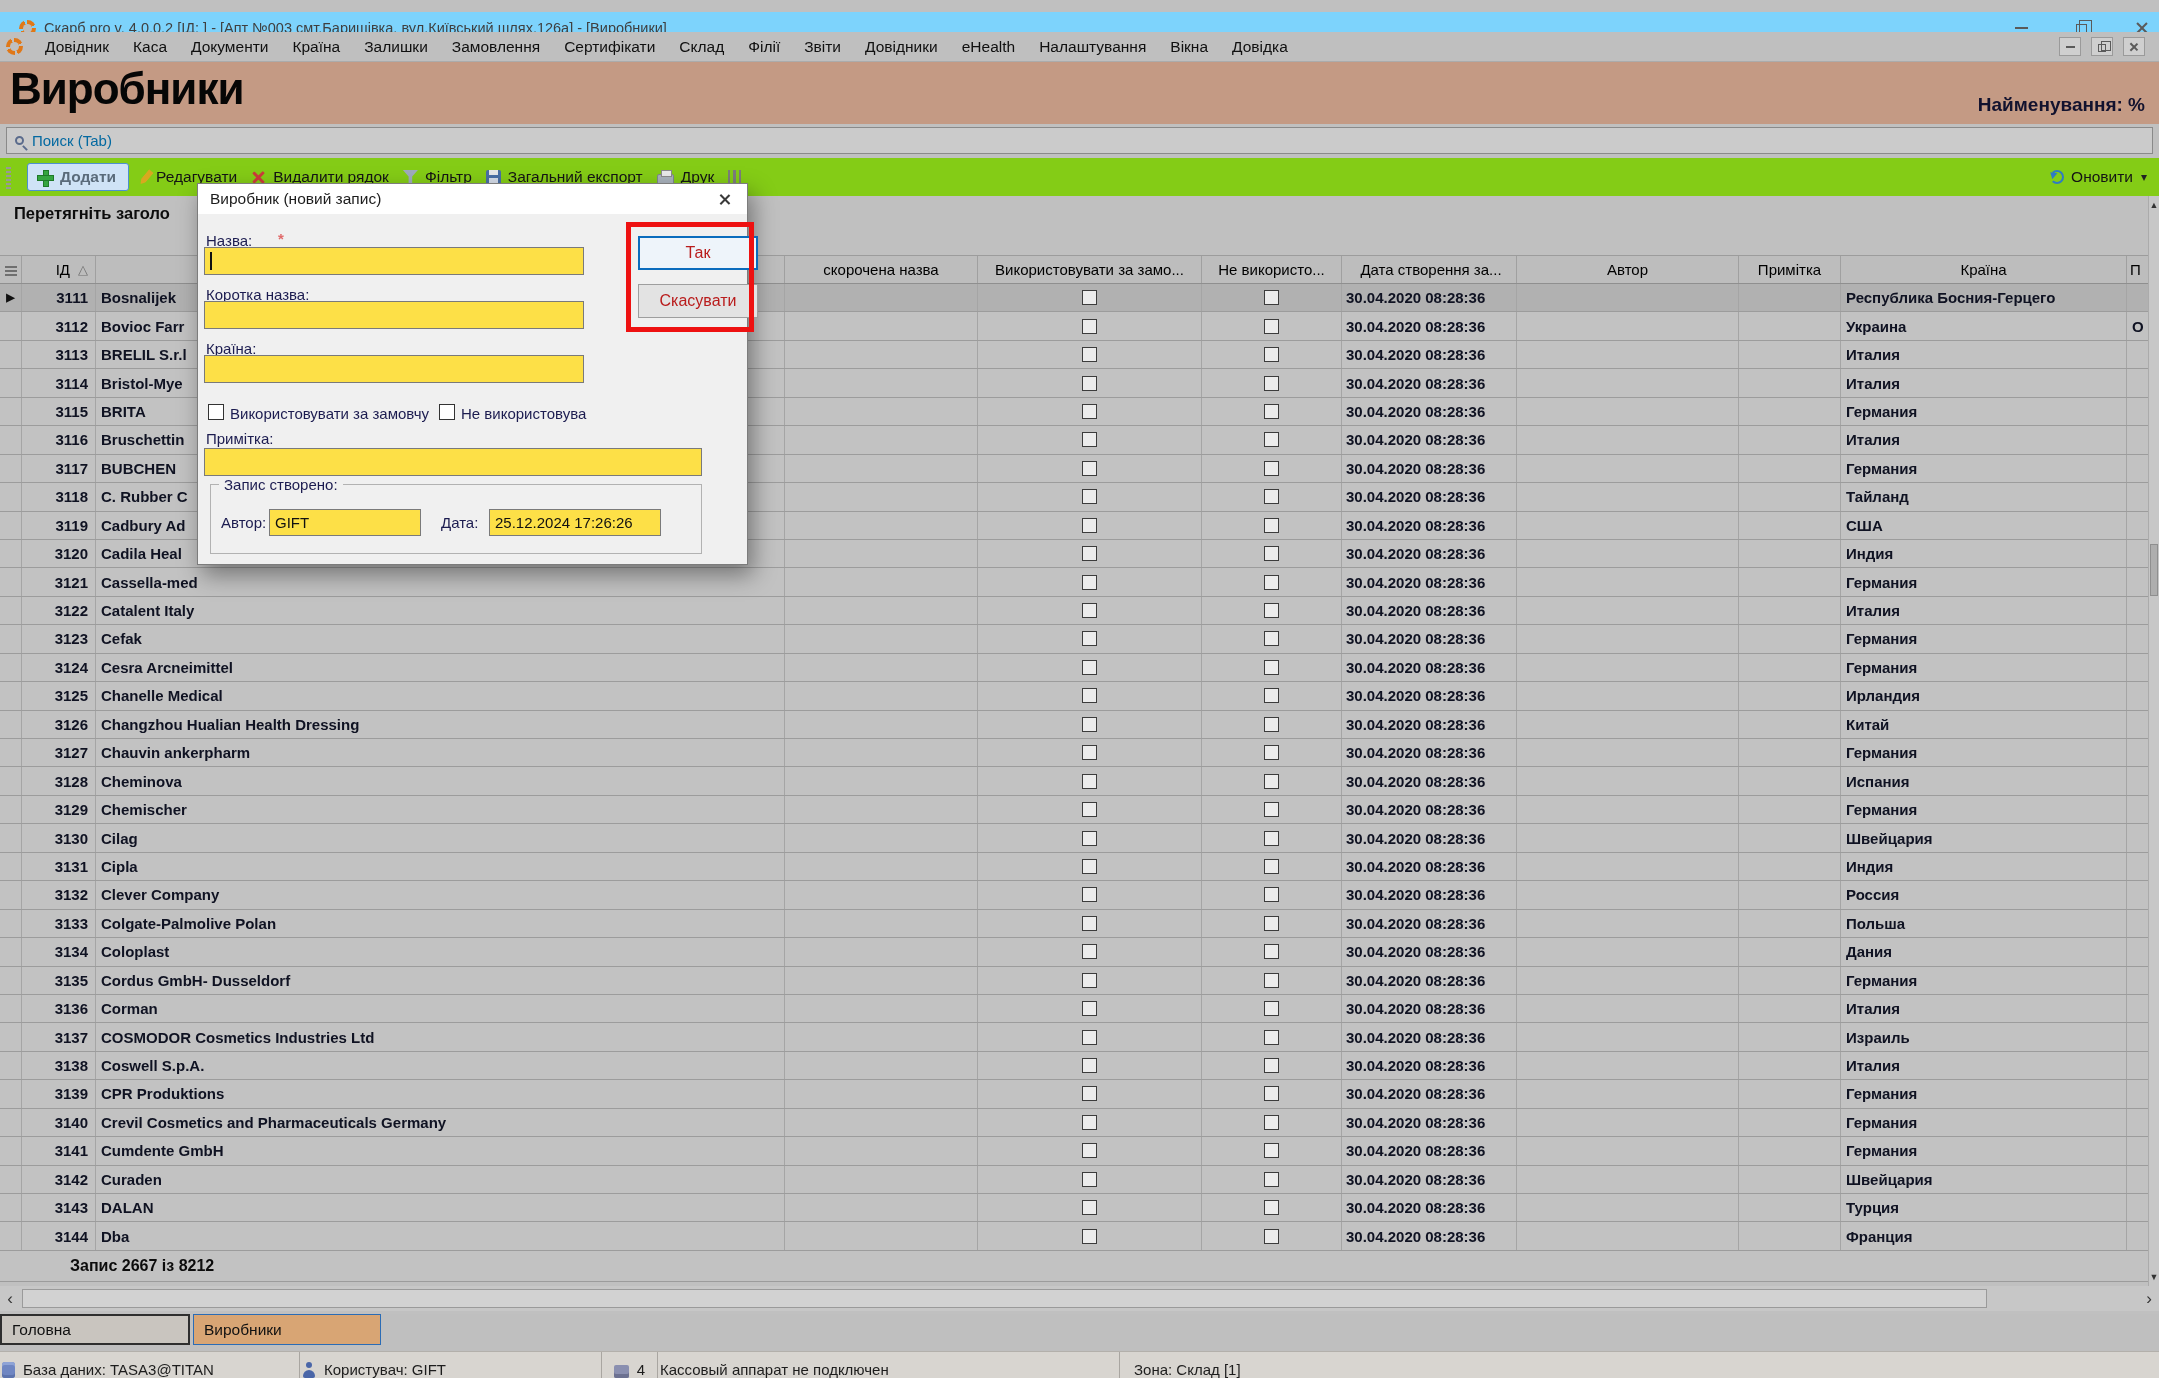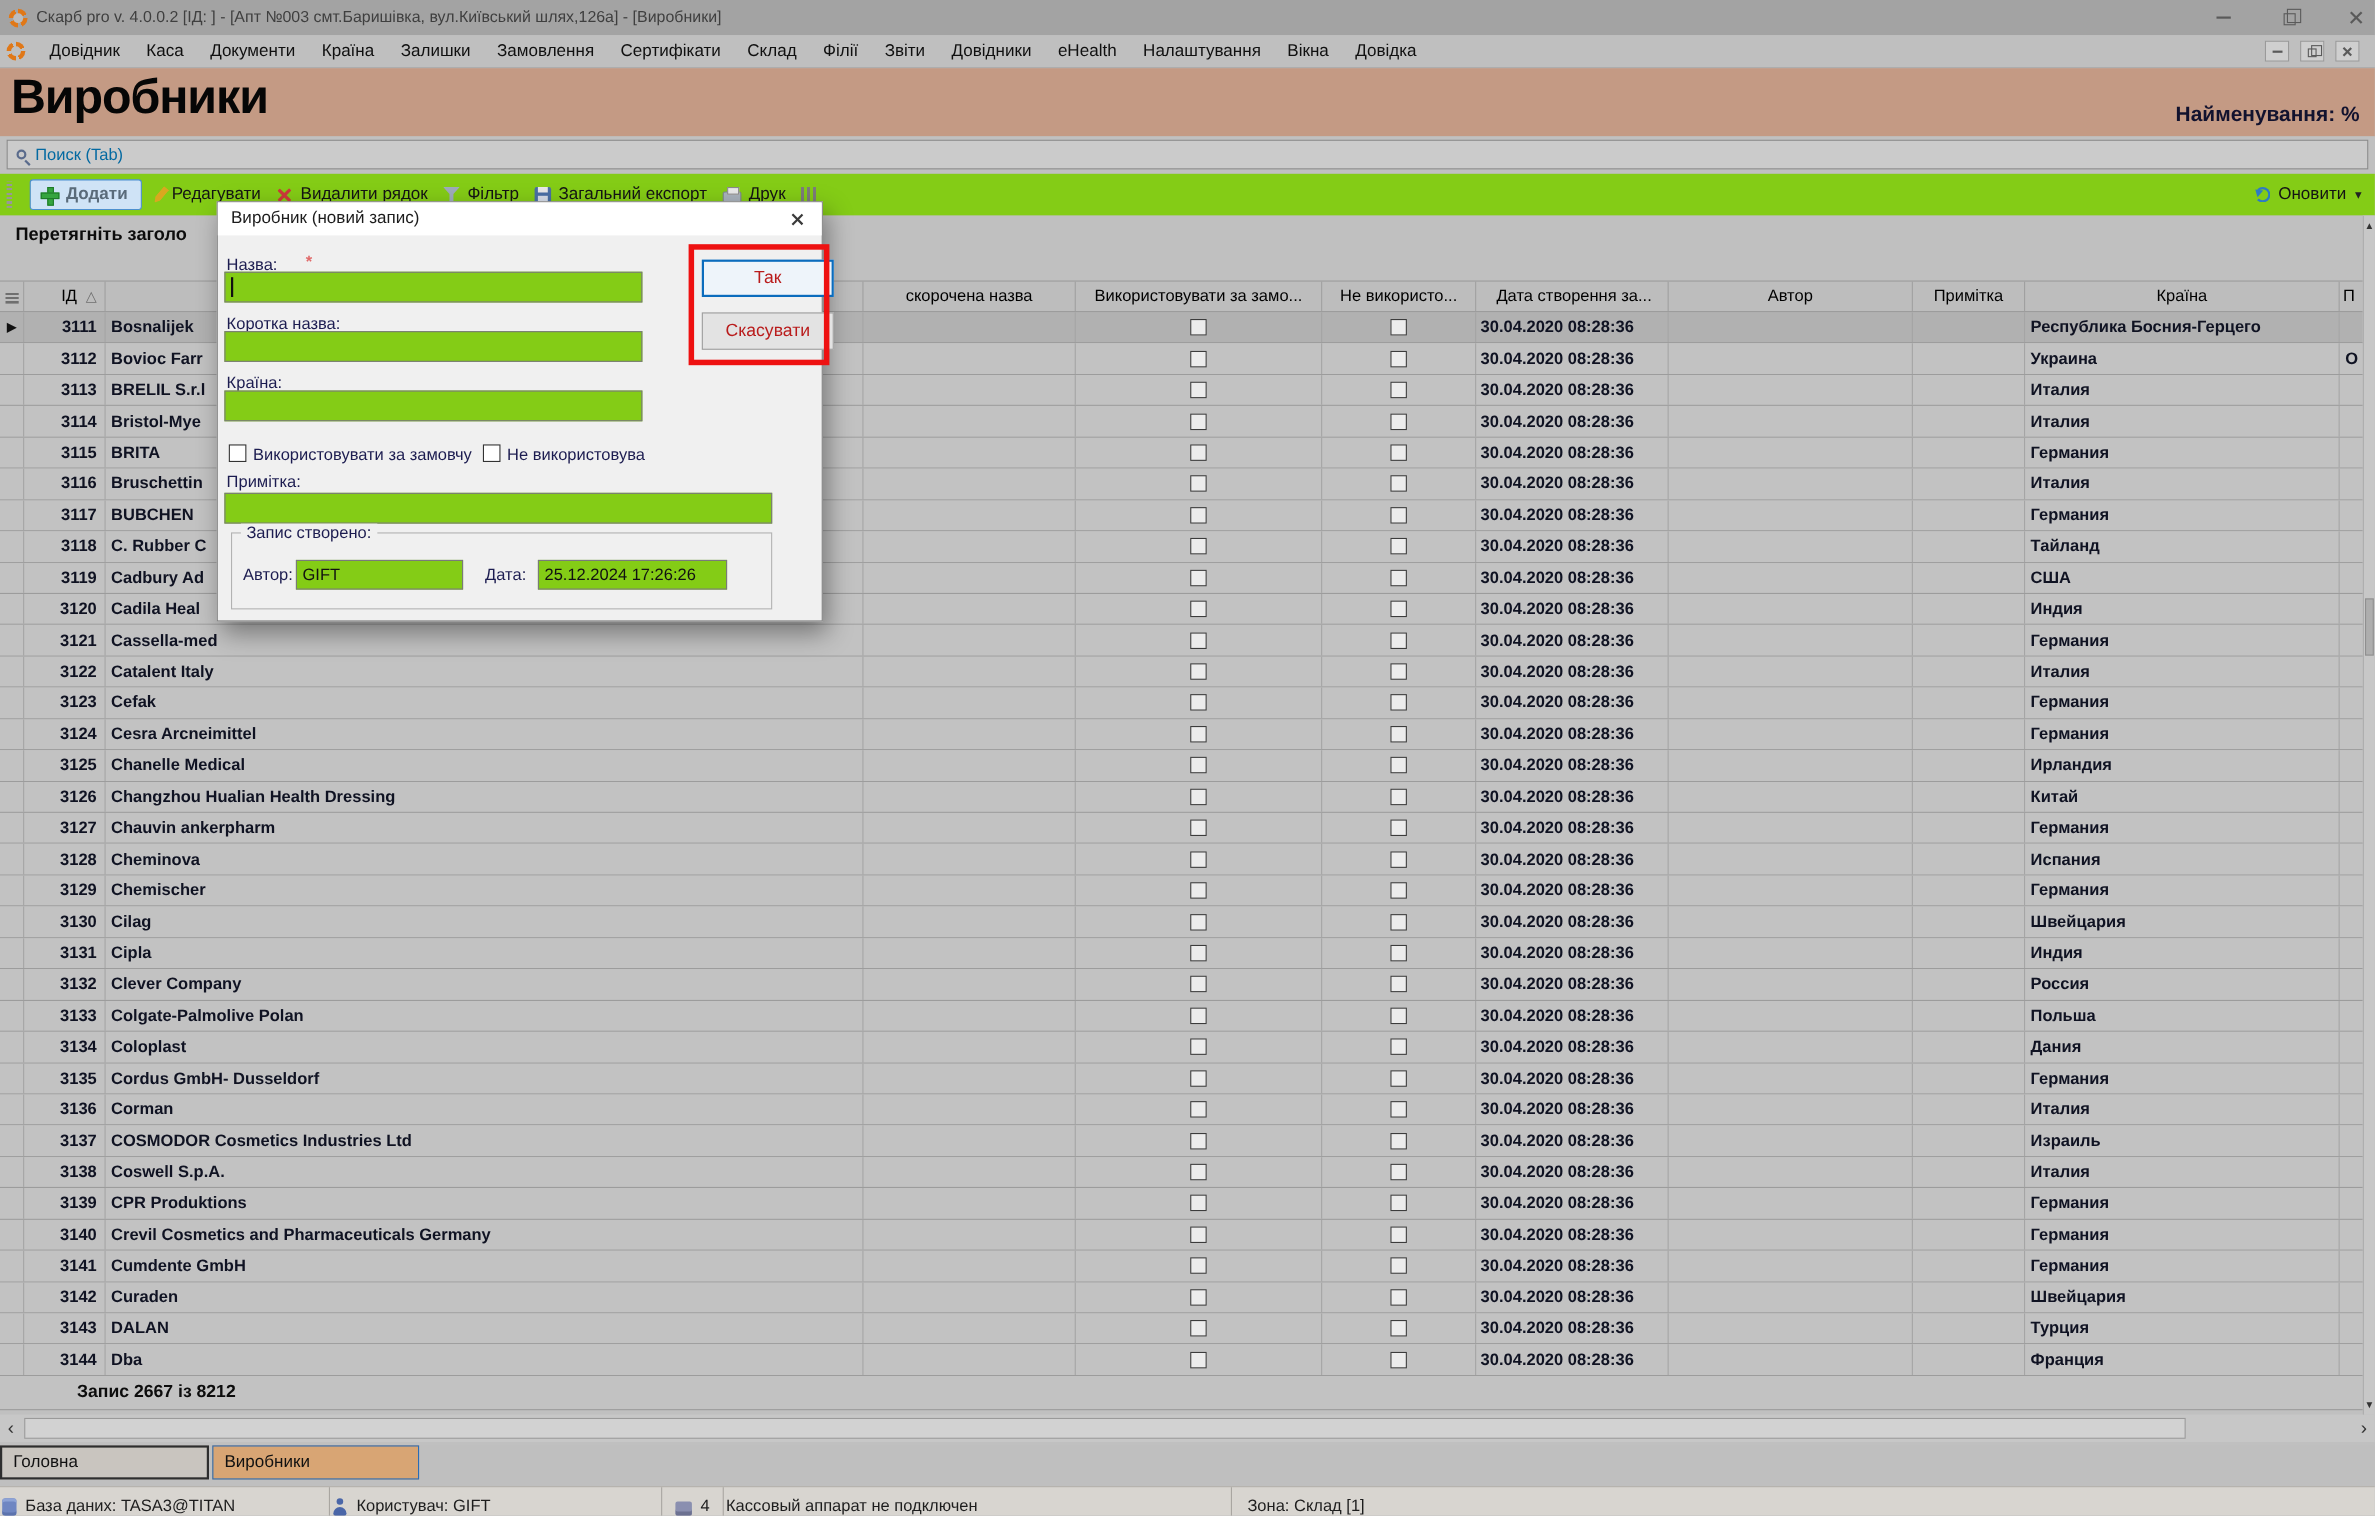--- a/index.html
+++ b/index.html
@@ -1,20 +1,20 @@
 <!DOCTYPE html>
 <html><head>
 <meta charset="utf-8">
 <style>
   *{box-sizing:border-box;margin:0;padding:0}
   html,body{width:2159px;height:1378px;background:#c0c0c0;font-family:"Liberation Sans",sans-serif}
   .app{position:absolute;left:0;top:0;width:2159px;height:1378px;background:#c0c0c0;overflow:hidden}
 
   
-  .titlebar{position:absolute;left:0;top:0;width:100%;height:32px;background:#a3a3a3;display:flex;align-items:center;padding:0 8px}
+  .titlebar{position:absolute;left:0;top:12px;width:100%;height:32px;background:#7dd3fc;display:flex;align-items:center;padding:0 19px}
   .titlebar .title-text{font-size:14.5px;color:#3f3f3f;margin-left:8px;white-space:nowrap}
   .win-controls{position:absolute;right:10px;top:0;height:32px;display:flex;align-items:center;gap:48px}
   .logo{position:relative;width:17px;height:17px;border-radius:50%;flex:0 0 auto;
     background:conic-gradient(#e07818 0 65deg,rgba(0,0,0,0) 65deg 90deg,#e07818 90deg 155deg,rgba(0,0,0,0) 155deg 180deg,#e07818 180deg 245deg,rgba(0,0,0,0) 245deg 270deg,#e07818 270deg 335deg,rgba(0,0,0,0) 335deg)}
   .logo::after{content:"";position:absolute;left:4px;top:4px;width:9px;height:9px;border-radius:50%;background:#bdbdbd}
   .menubar .logo::after{background:#bfbfbf}
   .wc-min{width:13px;height:2px;background:#5a5a5a}
   .wc-restore{position:relative;width:11px;height:11px;border:1.5px solid #5a5a5a;background:transparent;margin-top:3px}
   .wc-restore::before{content:"";position:absolute;left:2px;top:-5px;width:11px;height:11px;border:1.5px solid #5a5a5a}
   .x-bars{position:relative;width:14px;height:14px}
@@ -132,21 +132,21 @@
 
   
   .dialog{position:absolute;left:197px;top:183px;width:551px;height:382px;background:#f0f0f0;border:1px solid #7c7c7c;box-shadow:5px 10px 22px rgba(0,0,0,.4);z-index:40}
   .dlg-title{position:absolute;left:0;top:0;width:100%;height:30px;background:#ffffff;display:flex;align-items:center;padding:0 12px}
   .dlg-title-text{font-size:15.5px;color:#1c1c1c}
   .dlg-close{position:absolute;right:0;top:0;width:44px;height:30px;display:flex;align-items:center;justify-content:center}
   .dlg-close .x-bars{width:12px;height:12px}
   .dlg-close .x-bars::before,.dlg-close .x-bars::after{left:5px;height:13px;width:1.6px;background:#3a3a3a}
   .f-label{position:absolute;font-size:15px;color:#1c1c50;white-space:nowrap}
   .req{position:absolute;font-size:15px;font-weight:bold;color:#e06a6a}
-  .tbox{position:absolute;background:#84cc16;border:1px solid #7a7a7a;display:flex;align-items:center;padding:0 5px;font-size:15px;color:#111}
+  .tbox{position:absolute;background:#fde047;border:1px solid #7a7a7a;display:flex;align-items:center;padding:0 5px;font-size:15px;color:#111}
   .caret-bar{width:1.5px;height:18px;background:#111}
   .dcb{position:absolute;width:16px;height:16px;background:#fff;border:1.4px solid #333}
   .groupbox{position:absolute;left:12px;top:300px;width:492px;height:70px;border:1px solid #b2b2b2}
   .group-label{position:absolute;left:8px;top:-9px;background:#f0f0f0;padding:0 5px;font-size:15px;color:#1c1c50}
   .btn{position:absolute;left:440px;width:120px;height:34px;display:flex;align-items:center;justify-content:center;font-size:16px;color:#b91c1c;background:#e3e3e3;border:1px solid #9e9e9e}
   .btn-ok{top:52px;border:2px solid #0b6cbd;background:#eef4fa}
   .btn-cancel{top:100px}
   .annotation-rect{position:absolute;left:428px;top:38px;width:128px;height:110px;border:5px solid #ee1111;z-index:60}
 </style>
 </head>

